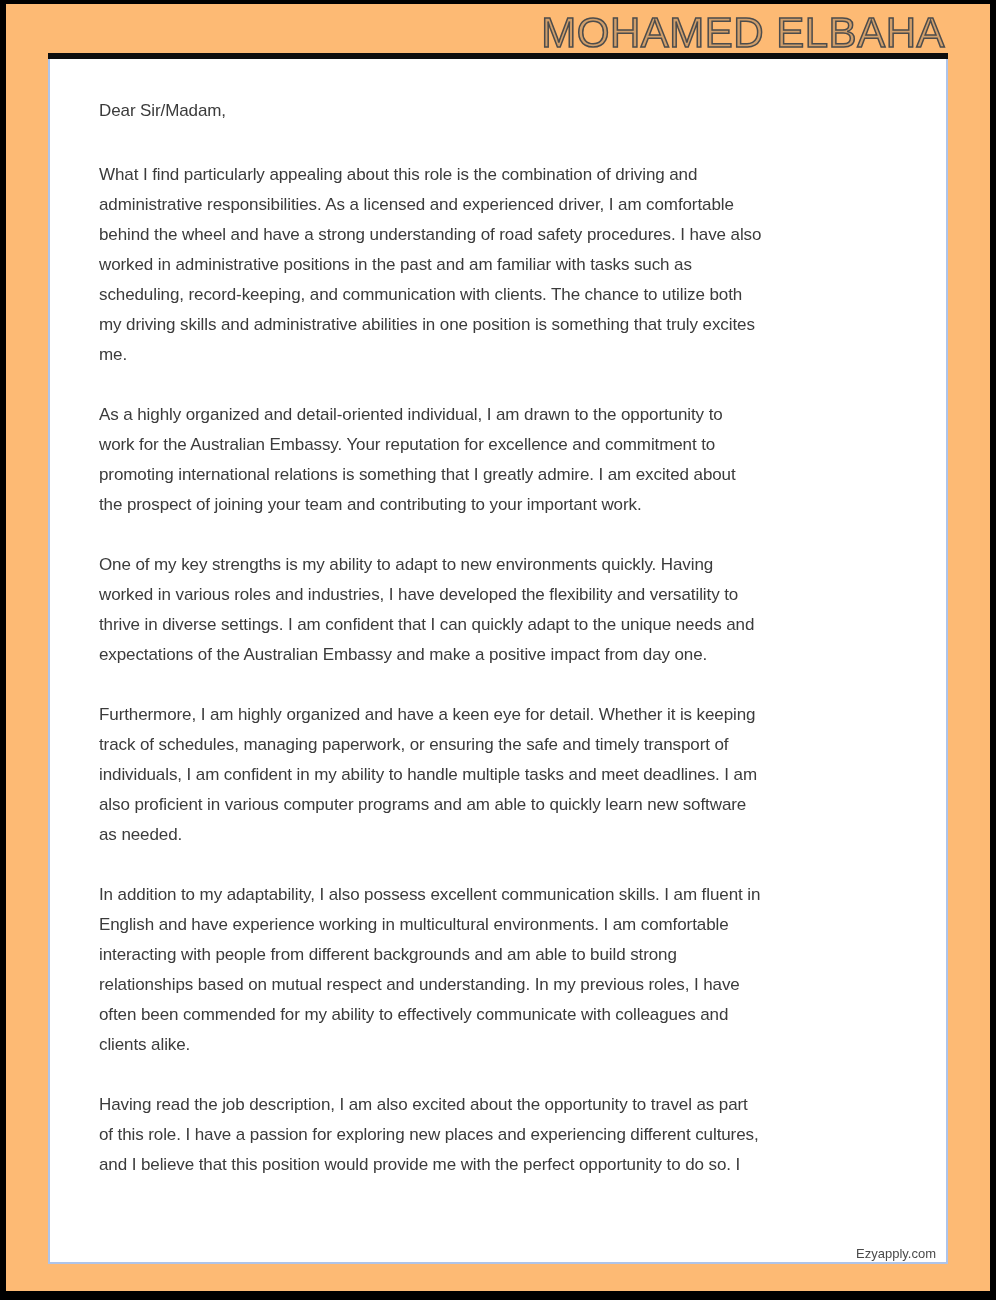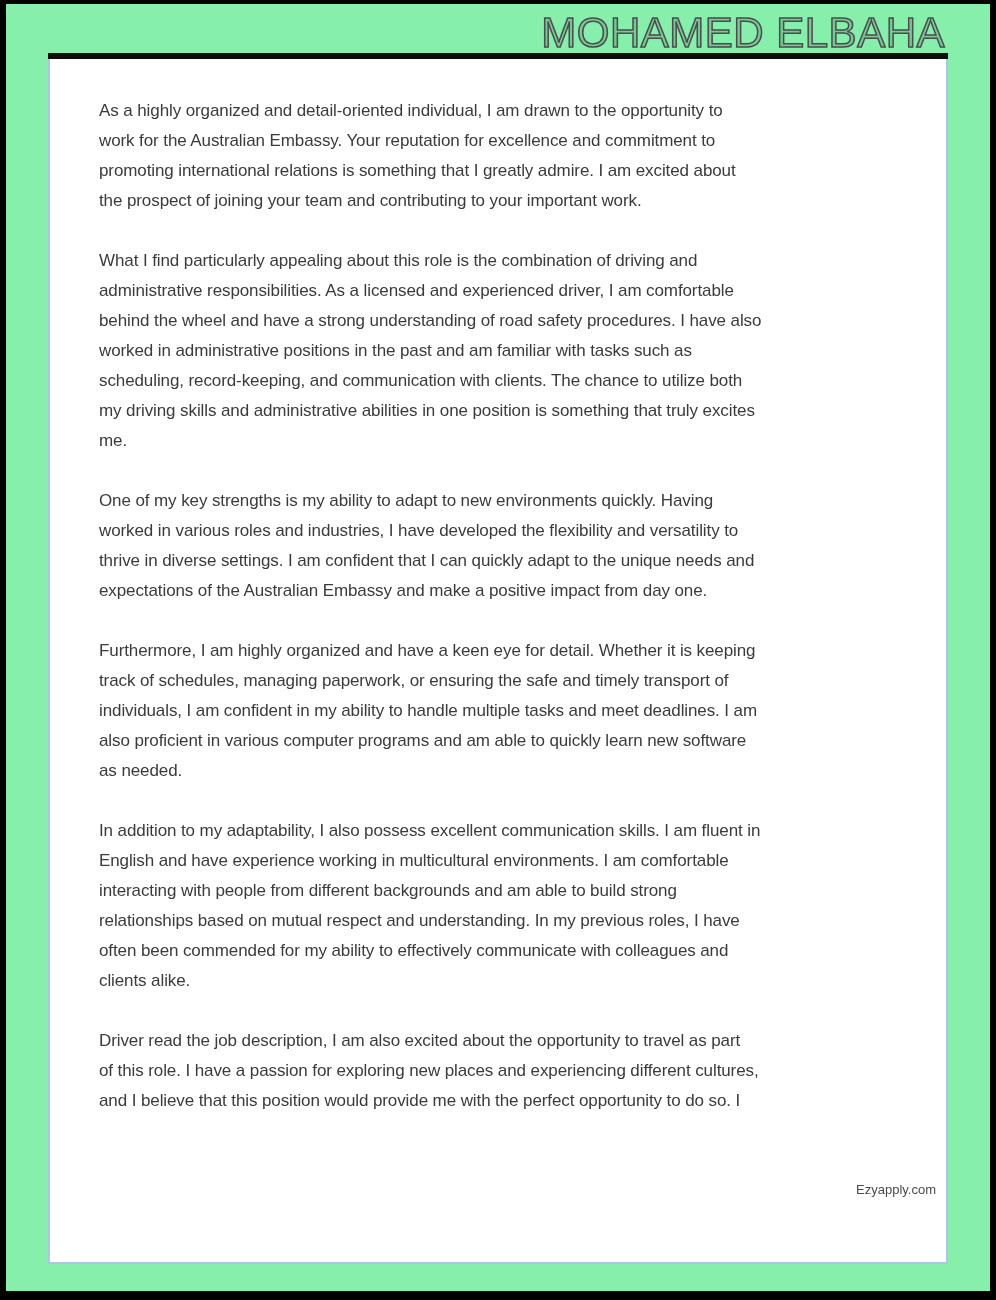--- a/index.html
+++ b/index.html
@@ -1,20 +1,20 @@
 <!DOCTYPE html>
 <html><head>
 <meta charset="utf-8">
 <style>
   html, body { margin: 0; padding: 0; }
   #screen {
     position: relative;
     width: 996px;
     height: 1300px;
-    background: #86efac;
+    background: #fdba74;
     overflow: hidden;
     font-family: "Liberation Sans", sans-serif;
   }
   
   .frame { position: absolute; background: #000; }
   .frame-top    { left: 0; top: 0; width: 996px; height: 4px; }
   .frame-left   { left: 0; top: 0; width: 6px; height: 1300px; }
   .frame-right  { right: 0; top: 0; width: 6px; height: 1300px; }
   .frame-bottom { left: 0; bottom: 0; width: 996px; height: 9px; }
 
@@ -69,21 +69,21 @@
     letter-spacing: -0.1px;
   }
   .letter-content p {
     margin: 0 0 30px 0;
     white-space: pre-line;
   }
   .letter-content p.salutation { margin-bottom: 34px; }
 
   .watermark {
     position: absolute;
-    top: 1182px;
+    top: 1246px;
     right: 60px;
     font-size: 13px;
     line-height: 16px;
     color: #4a4a4a;
     white-space: nowrap;
   }
 </style>
 </head>
 <body>
 
@@ -94,46 +94,47 @@
   <div class="frame frame-right"></div>
   <div class="frame frame-bottom"></div>
 
   <div class="candidate-name">MOHAMED ELBAHA</div>
 
   <div class="header-rule"></div>
 
   <div class="letter-page"></div>
 
   <div class="letter-content">
-    <p>As a highly organized and detail-oriented individual, I am drawn to the opportunity to
-work for the Australian Embassy. Your reputation for excellence and commitment to
-promoting international relations is something that I greatly admire. I am excited about
-the prospect of joining your team and contributing to your important work.</p>
+    <p class="salutation">Dear Sir/Madam,</p>
     <p>What I find particularly appealing about this role is the combination of driving and
 administrative responsibilities. As a licensed and experienced driver, I am comfortable
 behind the wheel and have a strong understanding of road safety procedures. I have also
 worked in administrative positions in the past and am familiar with tasks such as
 scheduling, record-keeping, and communication with clients. The chance to utilize both
 my driving skills and administrative abilities in one position is something that truly excites
 me.</p>
+    <p>As a highly organized and detail-oriented individual, I am drawn to the opportunity to
+work for the Australian Embassy. Your reputation for excellence and commitment to
+promoting international relations is something that I greatly admire. I am excited about
+the prospect of joining your team and contributing to your important work.</p>
     <p>One of my key strengths is my ability to adapt to new environments quickly. Having
 worked in various roles and industries, I have developed the flexibility and versatility to
 thrive in diverse settings. I am confident that I can quickly adapt to the unique needs and
 expectations of the Australian Embassy and make a positive impact from day one.</p>
     <p>Furthermore, I am highly organized and have a keen eye for detail. Whether it is keeping
 track of schedules, managing paperwork, or ensuring the safe and timely transport of
 individuals, I am confident in my ability to handle multiple tasks and meet deadlines. I am
 also proficient in various computer programs and am able to quickly learn new software
 as needed.</p>
     <p>In addition to my adaptability, I also possess excellent communication skills. I am fluent in
 English and have experience working in multicultural environments. I am comfortable
 interacting with people from different backgrounds and am able to build strong
 relationships based on mutual respect and understanding. In my previous roles, I have
 often been commended for my ability to effectively communicate with colleagues and
 clients alike.</p>
-    <p>Driver read the job description, I am also excited about the opportunity to travel as part
+    <p>Having read the job description, I am also excited about the opportunity to travel as part
 of this role. I have a passion for exploring new places and experiencing different cultures,
 and I believe that this position would provide me with the perfect opportunity to do so. I</p>
   </div>
 
   <div class="watermark">Ezyapply.com</div>
 
 </div>
 
 </body></html>

